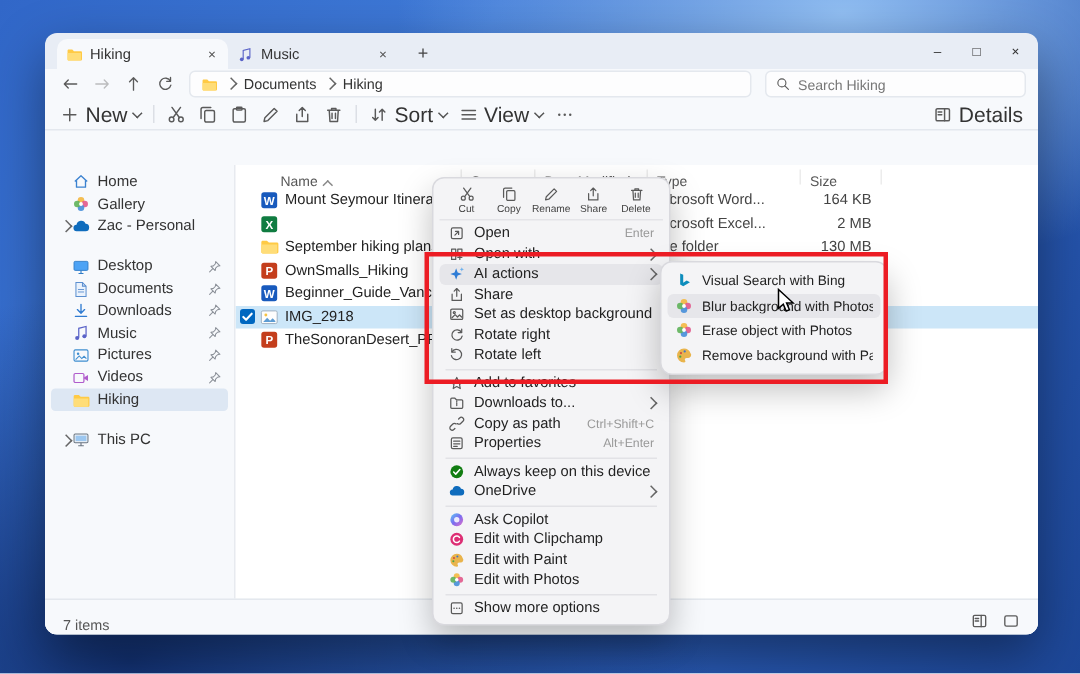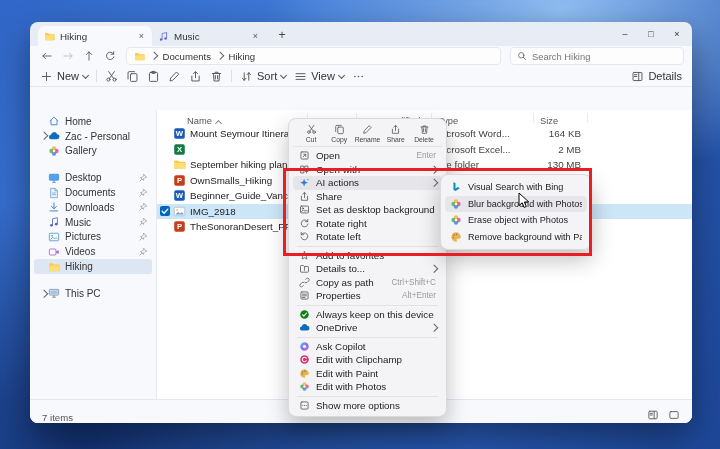--- a/index.html
+++ b/index.html
@@ -22,21 +22,21 @@
   .lower{position:absolute;left:0;top:24px;right:0;bottom:0;background:#f7f9fc}
   .addressrow{display:flex;align-items:center;height:20px;padding:0 8px;gap:3px}
   .navbtn{width:18px;height:16px;display:flex;align-items:center;justify-content:center;flex:none}
   .navbtn .ic{width:12px;height:12px}
   .navbtn.disabled{opacity:.38}
   .crumbbar{flex:1;height:16px;background:#fdfdfe;border:1px solid #e4e8ee;border-radius:4px;display:flex;align-items:center;gap:6px;padding:0 7px;font-size:9.6px;color:#333;margin:0 6px 0 4px}
   .crumbbar .ic{width:11px;height:11px}
   .searchbox{width:160px;height:16px;background:#fdfdfe;border:1px solid #e4e8ee;border-radius:4px;display:flex;align-items:center;gap:5px;padding:0 6px;font-size:9.4px;color:#777;flex:none}
   .searchbox .ic{width:10px;height:10px}
   .toolbar{display:flex;align-items:center;height:20px;padding:0 10px;gap:8px;border-bottom:1px solid #e4e8ee}
-  .tbtn{display:flex;align-items:center;gap:4px;font-size:11px;color:#333;flex:none}
+  .tbtn{display:flex;align-items:center;gap:4px;font-size:14px;color:#333;flex:none}
   .tbtn .ic{width:13px;height:13px}
   .tsep{width:1px;height:12px;background:#dcdfe5;flex:none}
   .tspacer{flex:1}
   .content{position:absolute;left:0;top:64px;right:0;bottom:23px;display:flex}
   .sidebar{width:126px;padding-top:4px;font-size:10px;color:#333;overflow:hidden}
   .side-item{display:flex;align-items:center;height:14.8px;padding:0 4px 0 5px;border-radius:3px;margin:0 4px}
   .side-item.active{background:#dde7f3}
   .side-chev{width:9px;display:flex;justify-content:center;flex:none}
   .side-item .ic{width:12px;height:12px;margin-right:5px;flex:none}
   .side-label{flex:1;white-space:nowrap;overflow:hidden}
@@ -307,42 +307,42 @@
                 <svg viewBox="0 0 16 16">
                   <g fill="none" stroke="#3b82d0" stroke-width="1.2" stroke-linejoin="round">
                     <path d="M2.5 8L8 2.8 13.5 8"></path>
                     <path d="M4 6.8V13h8V6.8"></path>
                   </g>
                 </svg>
               </span>
               <span class="side-label">Home</span>
             </div>
             <div class="side-item">
-              <span class="side-chev">
-                <span class="cr"></span>
-              </span>
-              <span class="ic ">
-                <svg viewBox="0 0 16 16">
-                  <path d="M4.4 12.2a2.9 2.9 0 0 1-.4-5.8 4.2 4.2 0 0 1 8.1-.8 3.3 3.3 0 0 1-.3 6.6z" fill="#0f6cbd"></path>
-                </svg>
-              </span>
-              <span class="side-label">Zac - Personal</span>
-            </div>
-            <div class="side-item">
               <span class="side-chev"></span>
               <span class="ic ">
                 <svg viewBox="0 0 16 16">
                   <circle cx="8" cy="4.7" r="2.9" fill="#f3b844" opacity=".92"></circle>
                   <circle cx="11.3" cy="8" r="2.9" fill="#e25c8d" opacity=".92"></circle>
                   <circle cx="8" cy="11.3" r="2.9" fill="#4a90d9" opacity=".92"></circle>
                   <circle cx="4.7" cy="8" r="2.9" fill="#62b35c" opacity=".92"></circle>
                   <circle cx="8" cy="8" r="1.7" fill="#fff"></circle>
                 </svg>
               </span>
               <span class="side-label">Gallery</span>
+            </div>
+            <div class="side-item">
+              <span class="side-chev">
+                <span class="cr"></span>
+              </span>
+              <span class="ic ">
+                <svg viewBox="0 0 16 16">
+                  <path d="M4.4 12.2a2.9 2.9 0 0 1-.4-5.8 4.2 4.2 0 0 1 8.1-.8 3.3 3.3 0 0 1-.3 6.6z" fill="#0f6cbd"></path>
+                </svg>
+              </span>
+              <span class="side-label">Zac - Personal</span>
             </div>
             <div class="side-sep"></div>
             <div class="side-item">
               <span class="side-chev"></span>
               <span class="ic ">
                 <svg viewBox="0 0 16 16">
                   <rect x="1.8" y="3" width="12.4" height="8" rx="1" fill="#4da3f5" stroke="#2f7cc7" stroke-width=".8"></rect>
                   <path d="M5.8 13.8h4.4M8 11.2v2.6" stroke="#2f7cc7" stroke-width="1" fill="none"></path>
                 </svg>
               </span>
@@ -766,21 +766,21 @@
       </div>
       <div class="mitem">
         <span class="ic ">
           <svg viewBox="0 0 16 16">
             <g fill="none" stroke="#5a5a5a" stroke-width="1.2" stroke-linecap="round" stroke-linejoin="round">
               <path d="M2.2 4.6c0-.6.4-1 1-1h3l1.5 1.5h5.1c.6 0 1 .4 1 1v6.3c0 .6-.4 1-1 1H3.2c-.6 0-1-.4-1-1z"></path>
               <path d="M8 6.2v.9m0 .9v.9m0 .9v.9"></path>
             </g>
           </svg>
         </span>
-        <span class="mlabel">Details to...</span>
+        <span class="mlabel">Downloads to...</span>
         <span class="cr mchev"></span>
       </div>
       <div class="mitem">
         <span class="ic ">
           <svg viewBox="0 0 16 16">
             <g fill="none" stroke="#5a5a5a" stroke-width="1.2" stroke-linecap="round" stroke-linejoin="round">
               <path d="M9.8 3.4l1-1a2.26 2.26 0 0 1 3.2 3.2l-2.2 2.2a2.26 2.26 0 0 1-3.2 0M6.2 12.6l-1 1a2.26 2.26 0 0 1-3.2-3.2l2.2-2.2a2.26 2.26 0 0 1 3.2 0"></path>
             </g>
           </svg>
         </span>

